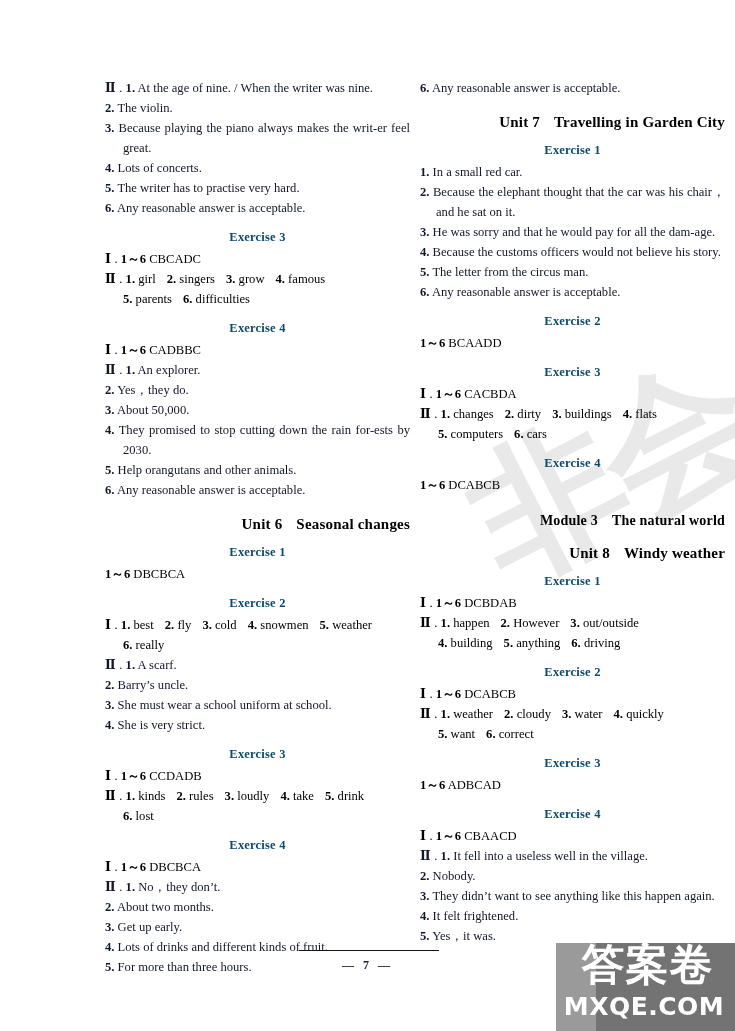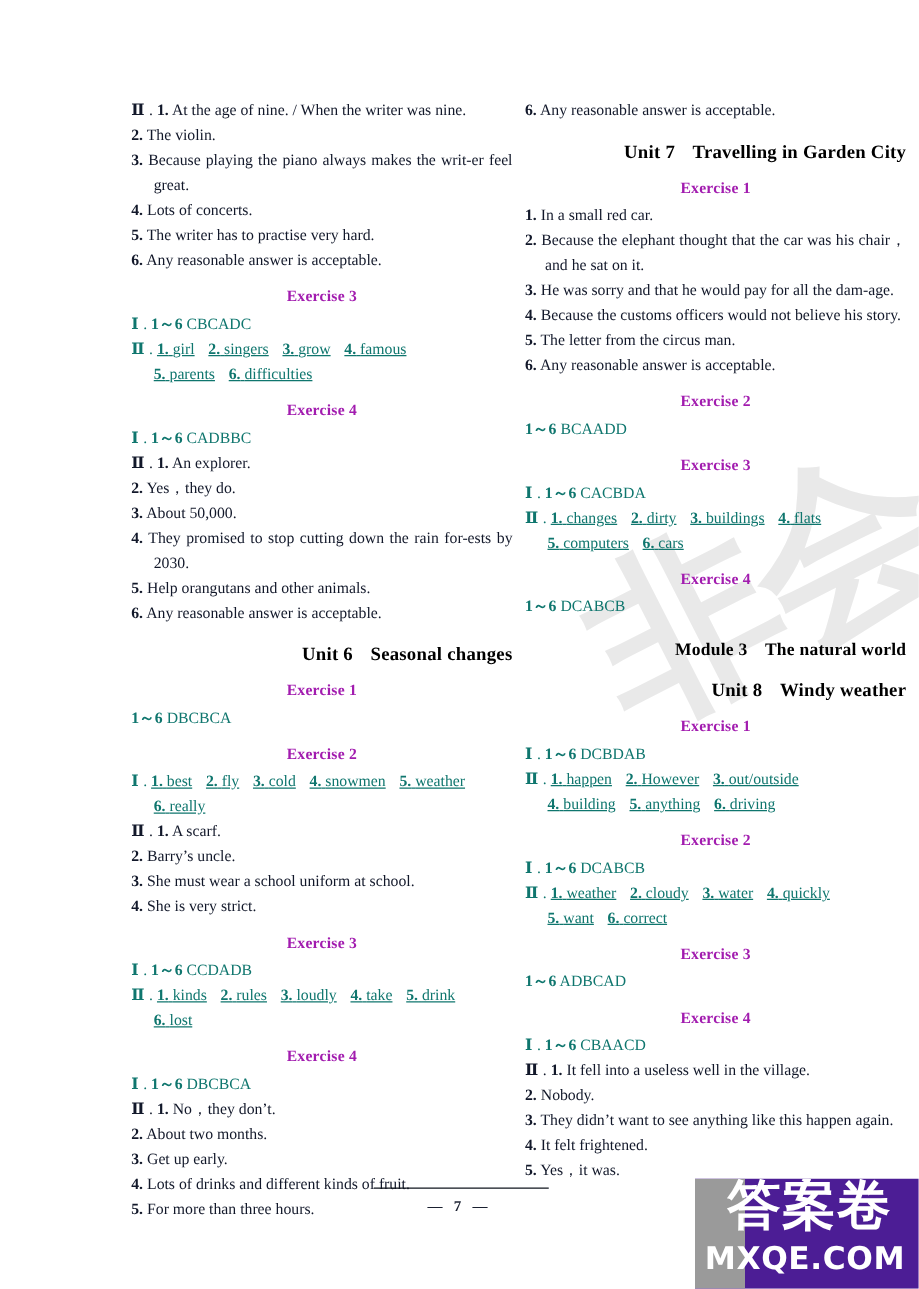--- a/index.html
+++ b/index.html
@@ -69,30 +69,30 @@
     font-size: 15px;
     margin: 16px 0 2px 0;
     letter-spacing: .2px;
   }
   .h-module .gap, .h-unit .gap { display: inline-block; width: 14px; }
 
   .h-ex {
     text-align: center;
     font-weight: 700;
     font-size: 12.5px;
-    color: #a21caf;
+    color: #0c4a6e;
     margin: 12px 0 4px 0;
     letter-spacing: .2px;
   }
 
   
   .line {
     font-size: 12.6px;
     line-height: 20px;
-    color: #0f766e;
+    color: #000000;
     white-space: nowrap;
   }
 
   
   .rn {
     font-weight: 700;
     font-family: "DejaVu Serif", serif;
     letter-spacing: .5px;
   }
   .num { font-weight: 700; }
@@ -114,21 +114,21 @@
     line-height: 20px;
     padding-left: 16px;
     text-indent: -16px;
     text-align: justify;
     text-justify: inter-word;
     color: #12182a;
   }
   .para .num, .para-r .num { font-weight: 700; }
 
   
-  .items .it { margin-right: 11px; text-decoration: underline; }
+  .items .it { margin-right: 11px; }
   .items .it:last-child { margin-right: 0; }
 
   
   #page-footer {
     position: absolute;
     left: 0;
     right: 0;
     top: 958px;
     text-align: center;
     font-size: 12px;
@@ -147,21 +147,21 @@
     z-index: 3;
   }
 
   
   #corner-logo {
     position: absolute;
     left: 556px;
     top: 943px;
     width: 179px;
     height: 88px;
-    background: #4c1d95;
+    background: #737373;
     z-index: 4;
     overflow: hidden;
   }
   #corner-logo .logo-cn {
     position: absolute;
     left: 4px;
     top: -4px;
     width: 175px;
     text-align: center;
     font-family: "DejaVu Sans", sans-serif;

